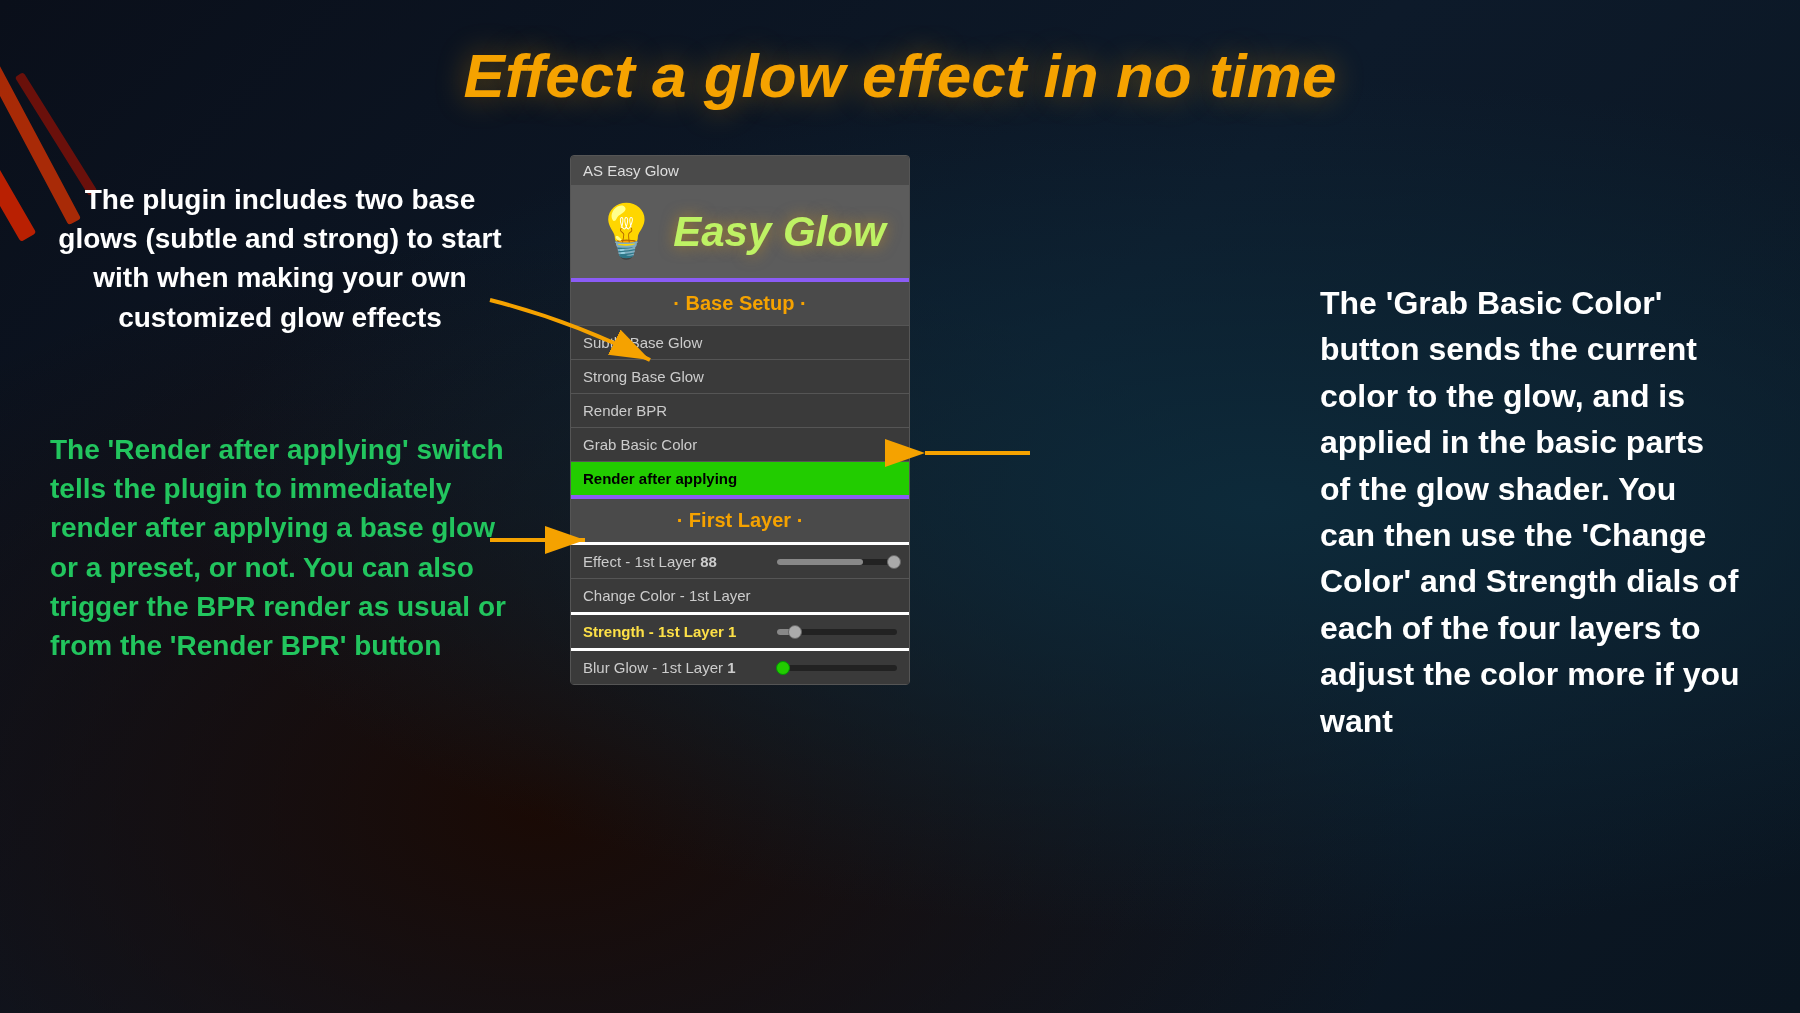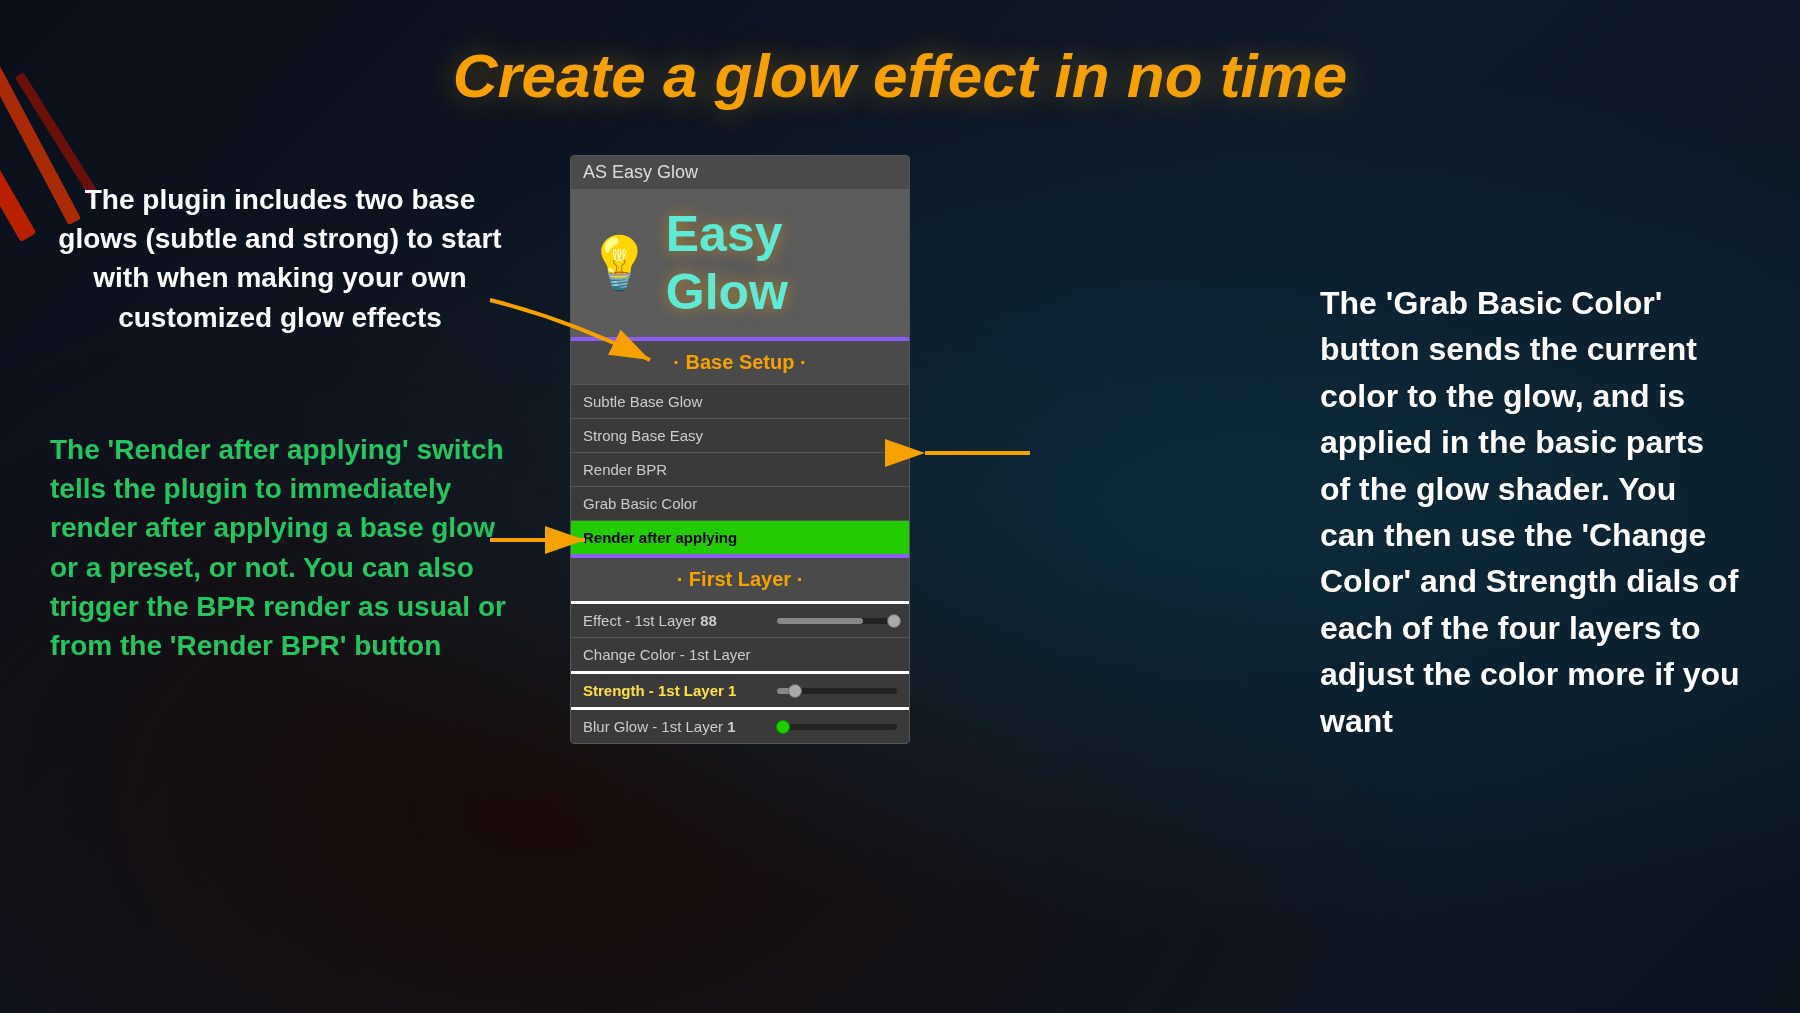--- a/index.html
+++ b/index.html
@@ -89,42 +89,43 @@
       left: 570px;
       width: 340px;
       background: #3a3a3a;
       border: 1px solid #555;
       border-radius: 4px;
     }
 
     .panel-title-bar {
       background: #4a4a4a;
       padding: 6px 12px;
-      font-size: 18px;
+      font-size: 15px;
       color: #ddd;
       border-radius: 4px 4px 0 0;
     }
 
     .panel-header {
       background: #5c5c5c;
       display: flex;
       align-items: center;
       justify-content: center;
       padding: 16px;
       gap: 14px;
     }
 
     .bulb-icon {
       font-size: 52px;
     }
 
     .easy-glow-text {
-      font-size: 50px;
-      font-weight: bold;
-      color: #5eead4;
+      font-size: 42px;
+      font-weight: bold;
+      color: #bef264;
+      font-style: italic;
       text-shadow: 0 0 15px rgba(245,162,0,0.5);
     }
 
     .section-header {
       background: #4a4a4a;
       text-align: center;
       padding: 10px;
       font-size: 20px;
       font-weight: bold;
       color: #f5a200;
@@ -196,21 +197,21 @@
 <body>
 
 <div class="bg"></div>
 
 <svg class="red-streaks" viewBox="0 0 200 300">
   <rect x="-20" y="30" width="18" height="180" fill="#cc2200" rx="3" transform="rotate(-30 60 150)" opacity="0.9"></rect>
   <rect x="30" y="10" width="14" height="200" fill="#dd3300" rx="3" transform="rotate(-28 80 140)" opacity="0.75"></rect>
   <rect x="70" y="50" width="10" height="140" fill="#aa1100" rx="3" transform="rotate(-32 90 160)" opacity="0.6"></rect>
 </svg>
 
-<div class="title">Create a glow effect in no time</div>
+<div class="title">Effect a glow effect in no time</div>
 
 <div class="left-text-top">The plugin includes two base glows (subtle and strong) to start with when making your own customized glow effects</div>
 
 <div class="left-text-bottom">The 'Render after applying' switch tells the plugin to immediately render after applying a base glow or a preset, or not. You can also trigger the BPR render as usual or from the 'Render BPR' button</div>
 
 <div class="right-text">The 'Grab Basic Color' button sends the current color to the glow, and is applied in the basic parts of the glow shader. You can then use the 'Change Color' and Strength dials of each of the four layers to adjust the color more if you want</div>
 
 <div class="plugin-panel">
 
   <div class="panel-title-bar">
@@ -222,21 +223,21 @@
     <span class="easy-glow-text">Easy Glow</span>
   </div>
 
   <div class="section-header">· Base Setup ·</div>
 
   <div class="panel-row">
     <span>Subtle Base Glow</span>
   </div>
 
   <div class="panel-row">
-    <span>Strong Base Easy</span>
+    <span>Strong Base Glow</span>
   </div>
 
   <div class="panel-row">
     <span>Render BPR</span>
   </div>
 
   <div class="panel-row">
     <span>Grab Basic Color</span>
   </div>
 

